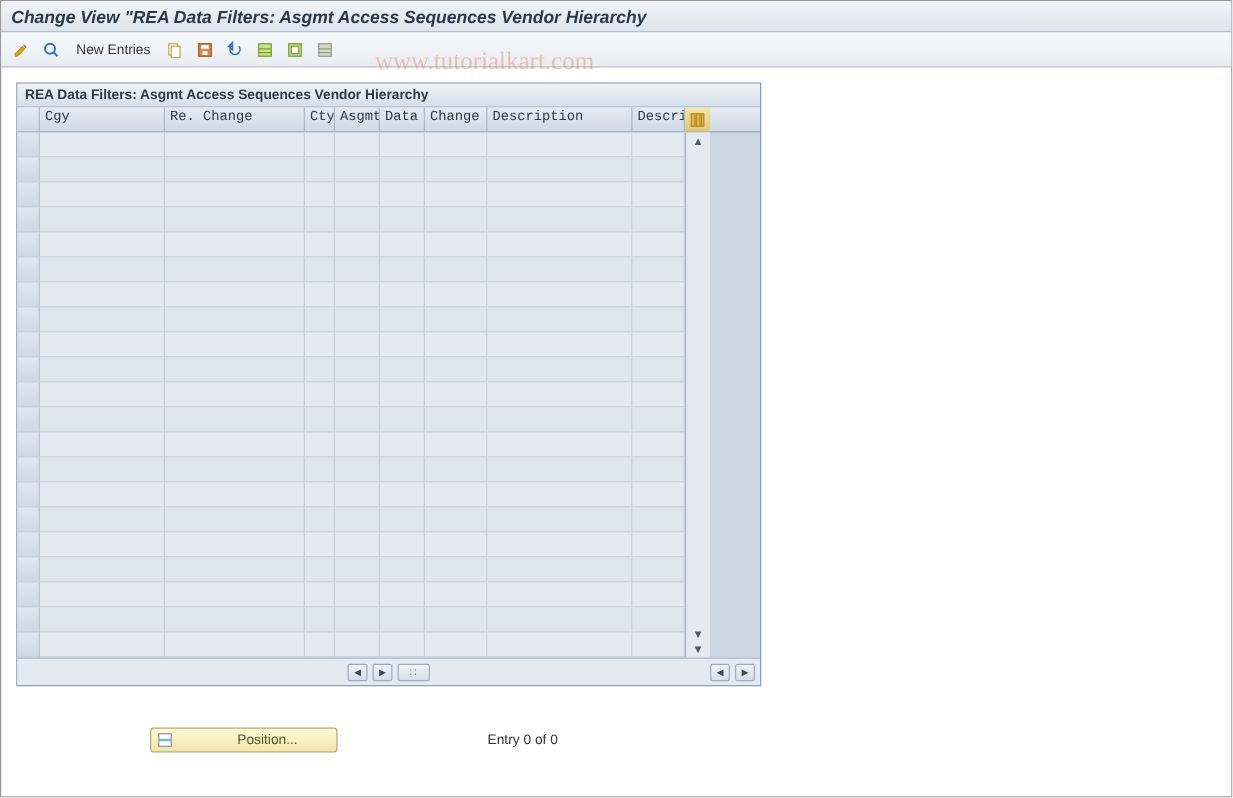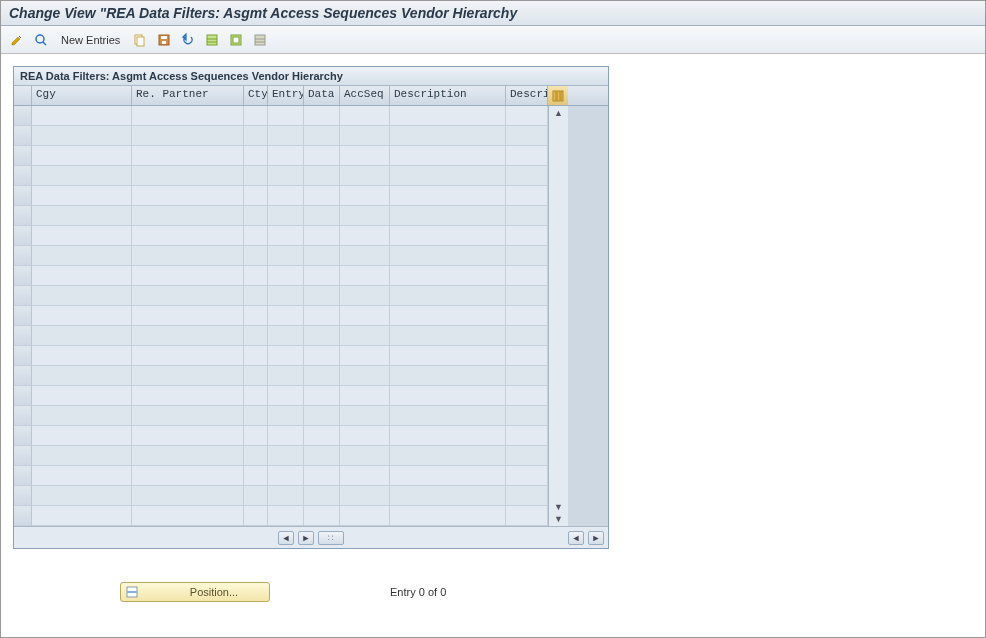--- a/index.html
+++ b/index.html
@@ -258,34 +258,35 @@
     </span>
     <span class="tb-btn">
       <svg width="14" height="14" viewBox="0 0 14 14">
           <rect x="2" y="2" width="10" height="10" fill="#d9d9c0" stroke="#999"></rect>
           <line x1="2" y1="6" x2="12" y2="6" stroke="#999"></line>
           <line x1="2" y1="9" x2="12" y2="9" stroke="#999"></line>
         </svg>
     </span>
   </div>
 
+  <div class="watermark">www.tutorialkart.com</div>
 
   <div class="content">
     <div class="panel">
       <div class="panel-title">REA Data Filters: Asgmt Access Sequences Vendor Hierarchy</div>
 
       <div class="table-wrap">
         <div class="grid-header">
           <div class="sel-col"></div>
           <div class="col col-cgy">Cgy</div>
-          <div class="col col-rep">Re. Partner</div>
+          <div class="col col-rep">Re. Change</div>
           <div class="col col-cty">Cty</div>
-          <div class="col col-cocd">Entry</div>
+          <div class="col col-cocd">Asgmt</div>
           <div class="col col-porg">Data</div>
-          <div class="col col-accseq">AccSeq</div>
+          <div class="col col-accseq">Change</div>
           <div class="col col-desc">Description</div>
           <div class="col col-desc2">Descript</div>
           <div class="col-cfg">
             <svg width="12" height="12" viewBox="0 0 12 12">
                 <rect x="1" y="1" width="3" height="10" fill="#e6b84e" stroke="#b48a20"></rect>
                 <rect x="5" y="1" width="3" height="10" fill="#e6b84e" stroke="#b48a20"></rect>
                 <rect x="9" y="1" width="2" height="10" fill="#e6b84e" stroke="#b48a20"></rect>
               </svg>
           </div>
         </div>

